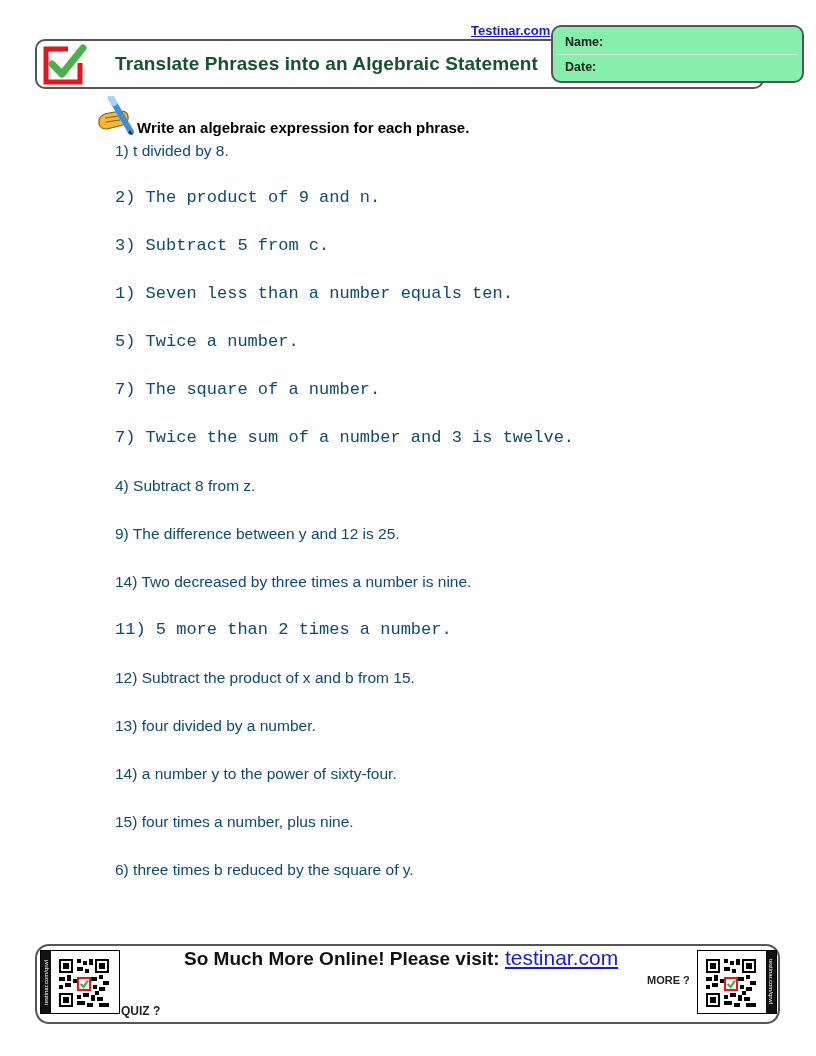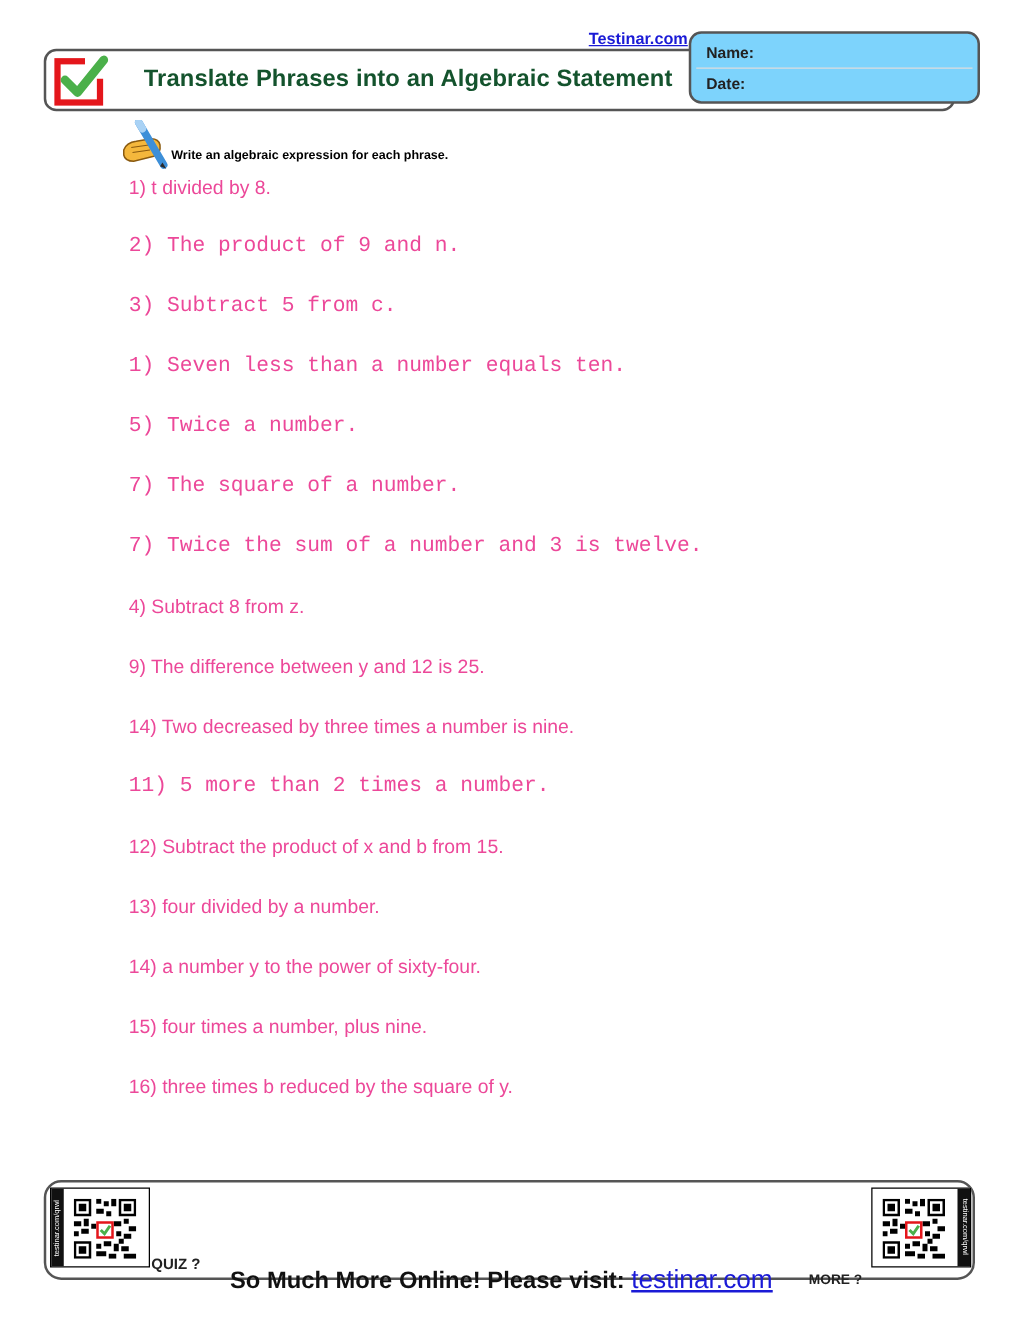--- a/index.html
+++ b/index.html
@@ -18,46 +18,46 @@
       background: #fff;
     }
     .logo {
       position: absolute; left: 43px; top: 43px; width: 44px; height: 42px;
     }
     .title {
       position: absolute; left: 115px; top: 53px;
       font-size: 19px; font-weight: bold; color: #14532d; letter-spacing: 0.1px;
     }
     .name-box {
-      position: absolute; left: 551px; top: 25px; width: 233px; height: 58px;
-      border: 2px solid #555; border-radius: 10px; background: #7dd3fc;
+      position: absolute; left: 551px; top: 25px; width: 253px; height: 58px;
+      border: 2px solid #555; border-radius: 10px; background: #86efac;
     }
     .name-row {
       position: absolute; left: 12px; font-size: 12.5px; font-weight: bold; color: #222;
     }
     .name-row.r1 { top: 8px; }
     .name-row.r2 { top: 33px; }
     .name-divider {
       position: absolute; left: 4px; right: 4px; top: 27px; height: 1px; background: #ddd;
     }
 
     
     .pencil-hand {
       position: absolute; left: 97px; top: 96px; width: 40px; height: 40px;
     }
     .instructions {
       position: absolute; left: 137px; top: 119px;
-      font-size: 10px; font-weight: bold; color: #000;
+      font-size: 15px; font-weight: bold; color: #000;
     }
 
     
     .questions { position: absolute; left: 103px; top: 142px; width: 640px; }
     .question {
-      position: absolute; left: 0; white-space: nowrap;
-      font-family: "Liberation Sans", sans-serif; font-size: 15.5px; color: #ec4899;
+      position: absolute; left: 12px; white-space: nowrap;
+      font-family: "Liberation Sans", sans-serif; font-size: 15.5px; color: #0c4a6e;
     }
     .question.serif { font-family: Liberation Mono, monospace; font-size: 17px; }
 
     
     .footer-box {
       position: absolute; left: 35px; top: 944px; width: 745px; height: 80px;
       border: 2px solid #555; border-radius: 14px; background: #fff;
     }
     .qr-wrap {
       position: absolute; width: 80px; height: 64px; border: 1.5px solid #000; background: #fff;
@@ -73,24 +73,24 @@
     .qr-wrap.right .qr-strip { right: 0; }
     .qr-code {
       position: absolute; top: 8px; width: 50px; height: 48px;
     }
     .qr-wrap.left .qr-code { left: 18px; }
     .qr-wrap.right .qr-code { left: 8px; }
     .quiz-label {
       position: absolute; left: 121px; top: 1004px; font-size: 12px; font-weight: bold; color: #222;
     }
     .more-label {
-      position: absolute; left: 647px; top: 974px; font-size: 11px; font-weight: bold; color: #222; margin-top: 44px;
+      position: absolute; left: 647px; top: 974px; font-size: 11px; font-weight: bold; color: #222;
     }
     .footer-text {
-      position: absolute; left: 184px; top: 1012px; font-size: 19px; font-weight: bold; color: #111;
+      position: absolute; left: 184px; top: 946px; font-size: 19px; font-weight: bold; color: #111;
       white-space: nowrap;
     }
     .footer-link {
       font-weight: normal; color: #1a1ad6; text-decoration: underline; font-size: 21px;
     }
   </style>
 </head>
 <body>
 
 <a class="site-link">Testinar.com</a>
@@ -129,21 +129,21 @@
   <div class="question serif" style="top:238px">7) The square of a number.</div>
   <div class="question serif" style="top:286px">7) Twice the sum of a number and 3 is twelve.</div>
   <div class="question" style="top:335px">4) Subtract 8 from z.</div>
   <div class="question" style="top:383px">9) The difference between y and 12 is 25.</div>
   <div class="question" style="top:431px">14) Two decreased by three times a number is nine.</div>
   <div class="question serif" style="top:478px">11) 5 more than 2 times a number.</div>
   <div class="question" style="top:527px">12) Subtract the product of x and b from 15.</div>
   <div class="question" style="top:575px">13) four divided by a number.</div>
   <div class="question" style="top:623px">14) a number y to the power of sixty-four.</div>
   <div class="question" style="top:671px">15) four times a number, plus nine.</div>
-  <div class="question" style="top:719px">16) three times b reduced by the square of y.</div>
+  <div class="question" style="top:719px">6) three times b reduced by the square of y.</div>
 </div>
 
 <div class="footer-box"></div>
 
 <div class="qr-wrap left">
   <div class="qr-strip">testinar.com/qrwl</div>
   <svg class="qr-code" viewBox="0 0 25 24">
     <rect x="0" y="0" width="7" height="7" fill="#000"></rect>
       <rect x="1" y="1" width="5" height="5" fill="#fff"></rect>
       <rect x="2" y="2" width="3" height="3" fill="#000"></rect>

